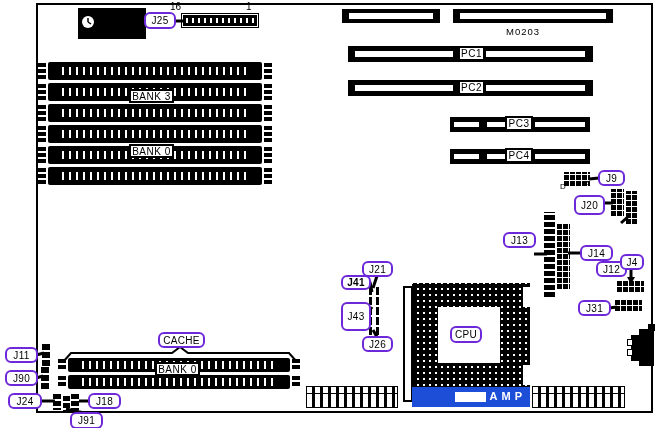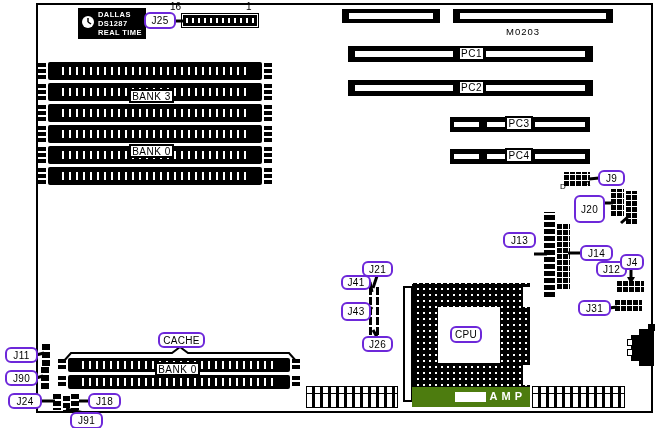--- a/index.html
+++ b/index.html
@@ -46,21 +46,21 @@
   .hdrstrip .ticks{position:absolute;left:4px;right:4px;top:4px;bottom:4px;
             background:repeating-linear-gradient(90deg,#fff 0 2px,transparent 2px 6px);}
   
   .cpu-socket{position:absolute;left:412px;top:283px;width:118px;height:104px;background:#000;z-index:2;
     background-image:radial-gradient(circle,#fff 1px,transparent 1.4px);
     background-size:6px 6px;background-position:3px 3px;}
   .cpu-center{position:absolute;left:438px;top:307px;width:62px;height:56px;background:#fff;z-index:3;}
   .lever{position:absolute;left:403px;top:286px;width:10px;height:116px;background:#fff;
          border:2px solid #000;box-sizing:border-box;z-index:3;}
   .socktab{position:absolute;width:7px;background:#fff;z-index:3;}
-  .ampbar{position:absolute;left:412px;top:387px;width:118px;height:20px;background:#4d7c0f;z-index:3;}
+  .ampbar{position:absolute;left:412px;top:387px;width:118px;height:20px;background:#1d4ed8;z-index:3;}
   .ampbar .wslot{position:absolute;left:43px;top:5px;width:31px;height:10px;background:#fff;}
   .ampbar .amp-text{position:absolute;right:4px;top:3px;color:#fff;font-size:11px;
                     font-weight:bold;letter-spacing:4px;}
   
   .pwr{position:absolute;background:#000;padding:1px;display:flex;flex-direction:column;gap:1px;
        box-sizing:border-box;z-index:2;}
   .pwr .top{height:6px;background:repeating-linear-gradient(90deg,#fff 0 5px,#000 5px 8px);}
   .pwr .teeth{flex:1;background:repeating-linear-gradient(90deg,#fff 0 5px,#000 5px 8px);}
   .blk{position:absolute;background:#000;z-index:2;}
   .notch{position:absolute;background:#fff;border:1px solid #000;box-sizing:border-box;z-index:3;}
@@ -75,25 +75,20 @@
   <div class="board"></div>
 
   <div class="chip">
     <span>
       <svg width="14" height="14" viewBox="0 0 14 14">
         <circle cx="7" cy="7" r="6" fill="#fff"></circle>
         <line x1="7" y1="7" x2="7" y2="3" stroke="#000" stroke-width="1.5"></line>
         <line x1="7" y1="7" x2="10" y2="9" stroke="#000" stroke-width="1.5"></line>
       </svg>
     </span>
-    <span class="txt">
-      <span>DALLAS</span>
-      <span>DS1287</span>
-      <span>REAL TIME</span>
-    </span>
   </div>
 
   <div class="txtlab" style="left:170px;top:1px;font-size:10px;">16</div>
   <div class="txtlab" style="left:246px;top:1px;font-size:10px;">1</div>
   <div class="hdrstrip">
       <div class="ticks"></div>
     </div>
   <div class="jbox" style="left:144px;top:12px;width:32px;height:17px;">J25</div>
 
   <div class="simm" style="top:62px;">
@@ -171,21 +166,21 @@
     <div class="stripe" style="left:37px;top:5px;width:19px;height:5px;"></div>
     <div class="stripe" style="left:85px;top:5px;width:50px;height:5px;"></div>
     </div>
   <div class="sqbox" style="left:505px;top:148px;width:28px;height:15px;">PC4</div>
 
   <div class="pingrid" style="left:564px;top:172px;width:26px;height:14px;"></div>
   <div class="txtlab" style="left:560px;top:182px;font-size:8px;">D</div>
   <div class="txtlab" style="left:585px;top:179px;font-size:8px;">A</div>
   <div class="jbox" style="left:598px;top:170px;width:27px;height:16px;">J9</div>
 
-  <div class="jbox" style="left:574px;top:195px;width:31px;height:28px;">J20</div>
+  <div class="jbox" style="left:574px;top:195px;width:31px;height:20px;">J20</div>
   <div class="pingrid" style="left:611px;top:189px;width:13px;height:27px;"></div>
 
   <div class="pingrid" style="left:626px;top:191px;width:12px;height:33px;"></div>
   <div class="jbox" style="left:596px;top:222px;width:31px;height:16px;margin-top:39px;">J12</div>
 
   <div class="ladder" style="left:544px;top:212px;width:11px;height:85px;"></div>
   <div class="jbox" style="left:503px;top:232px;width:33px;height:16px;">J13</div>
   <div class="pingrid" style="left:557px;top:224px;width:13px;height:65px;"></div>
   <div class="jbox" style="left:580px;top:245px;width:33px;height:16px;">J14</div>
 
@@ -211,22 +206,22 @@
     <div class="wslot"></div>
     <div class="amp-text">AMP</div>
   </div>
 
   <div class="jbox" style="left:362px;top:261px;width:31px;height:16px;">J21</div>
   <div class="jmp" style="left:369px;top:287px;width:10px;height:8px;"></div>
   <div class="jmp" style="left:369px;top:297px;width:10px;height:8px;"></div>
   <div class="jmp" style="left:369px;top:307px;width:10px;height:8px;"></div>
   <div class="jmp" style="left:369px;top:317px;width:10px;height:8px;"></div>
   <div class="jmp" style="left:369px;top:327px;width:10px;height:8px;"></div>
-  <div class="jbox" style="left:341px;top:275px;width:30px;height:15px;">J41</div>
-  <div class="jbox" style="left:341px;top:302px;width:30px;height:19px;">J43</div>
+  <div class="jbox" style="left:341px;top:275px;width:30px;height:15px;font-weight:bold;">J41</div>
+  <div class="jbox" style="left:341px;top:302px;width:30px;height:29px;">J43</div>
   <div class="jbox" style="left:362px;top:336px;width:31px;height:16px;">J26</div>
 
   <div class="jbox" style="left:158px;top:332px;width:47px;height:16px;">CACHE</div>
   <div class="simm" style="left:58px;top:358px;width:242px;height:14px;">
     <span class="cap l"></span>
       <span class="bar">
         <span class="pins" style="top:3px;"></span>
       </span>
       <span class="cap r"></span>
     </div>

